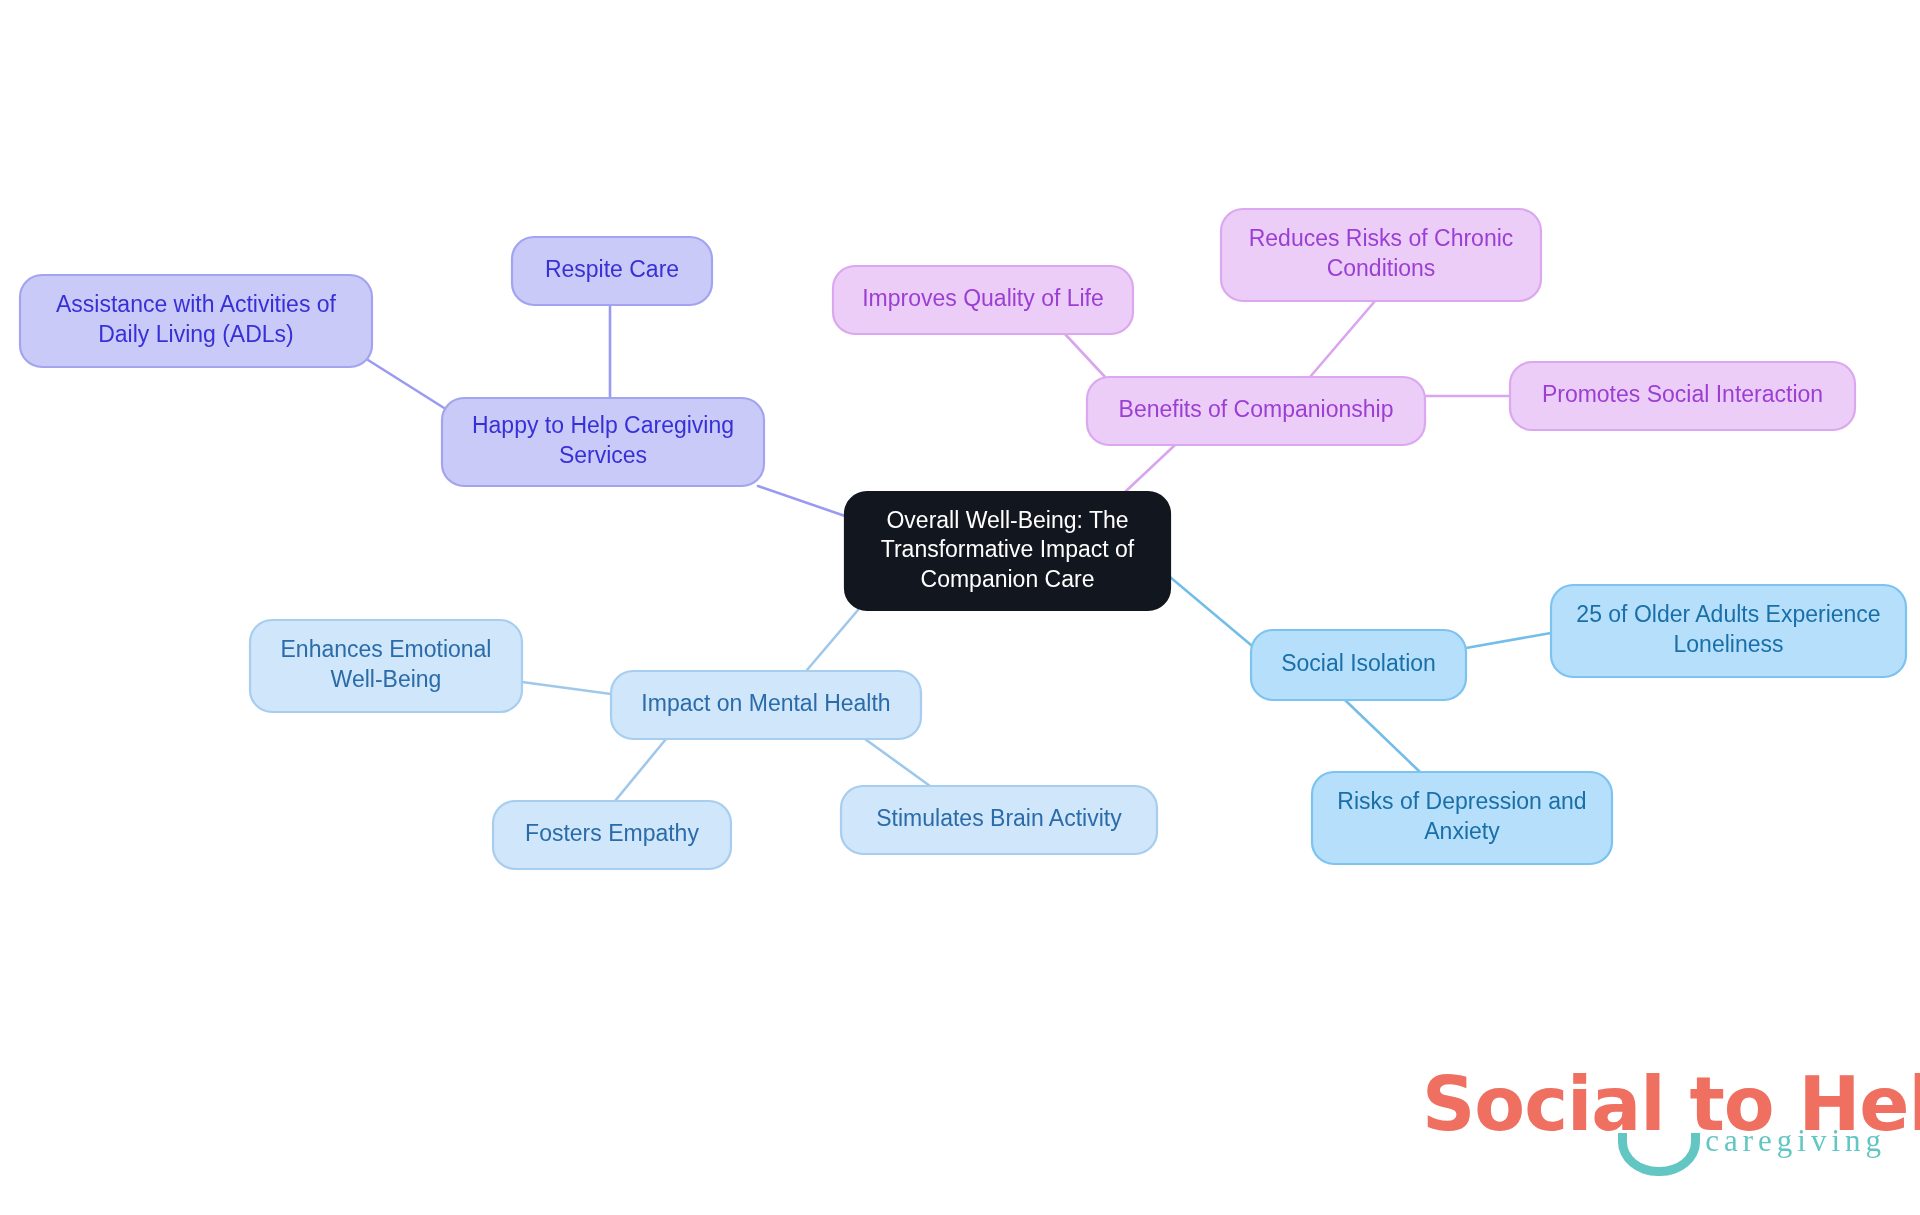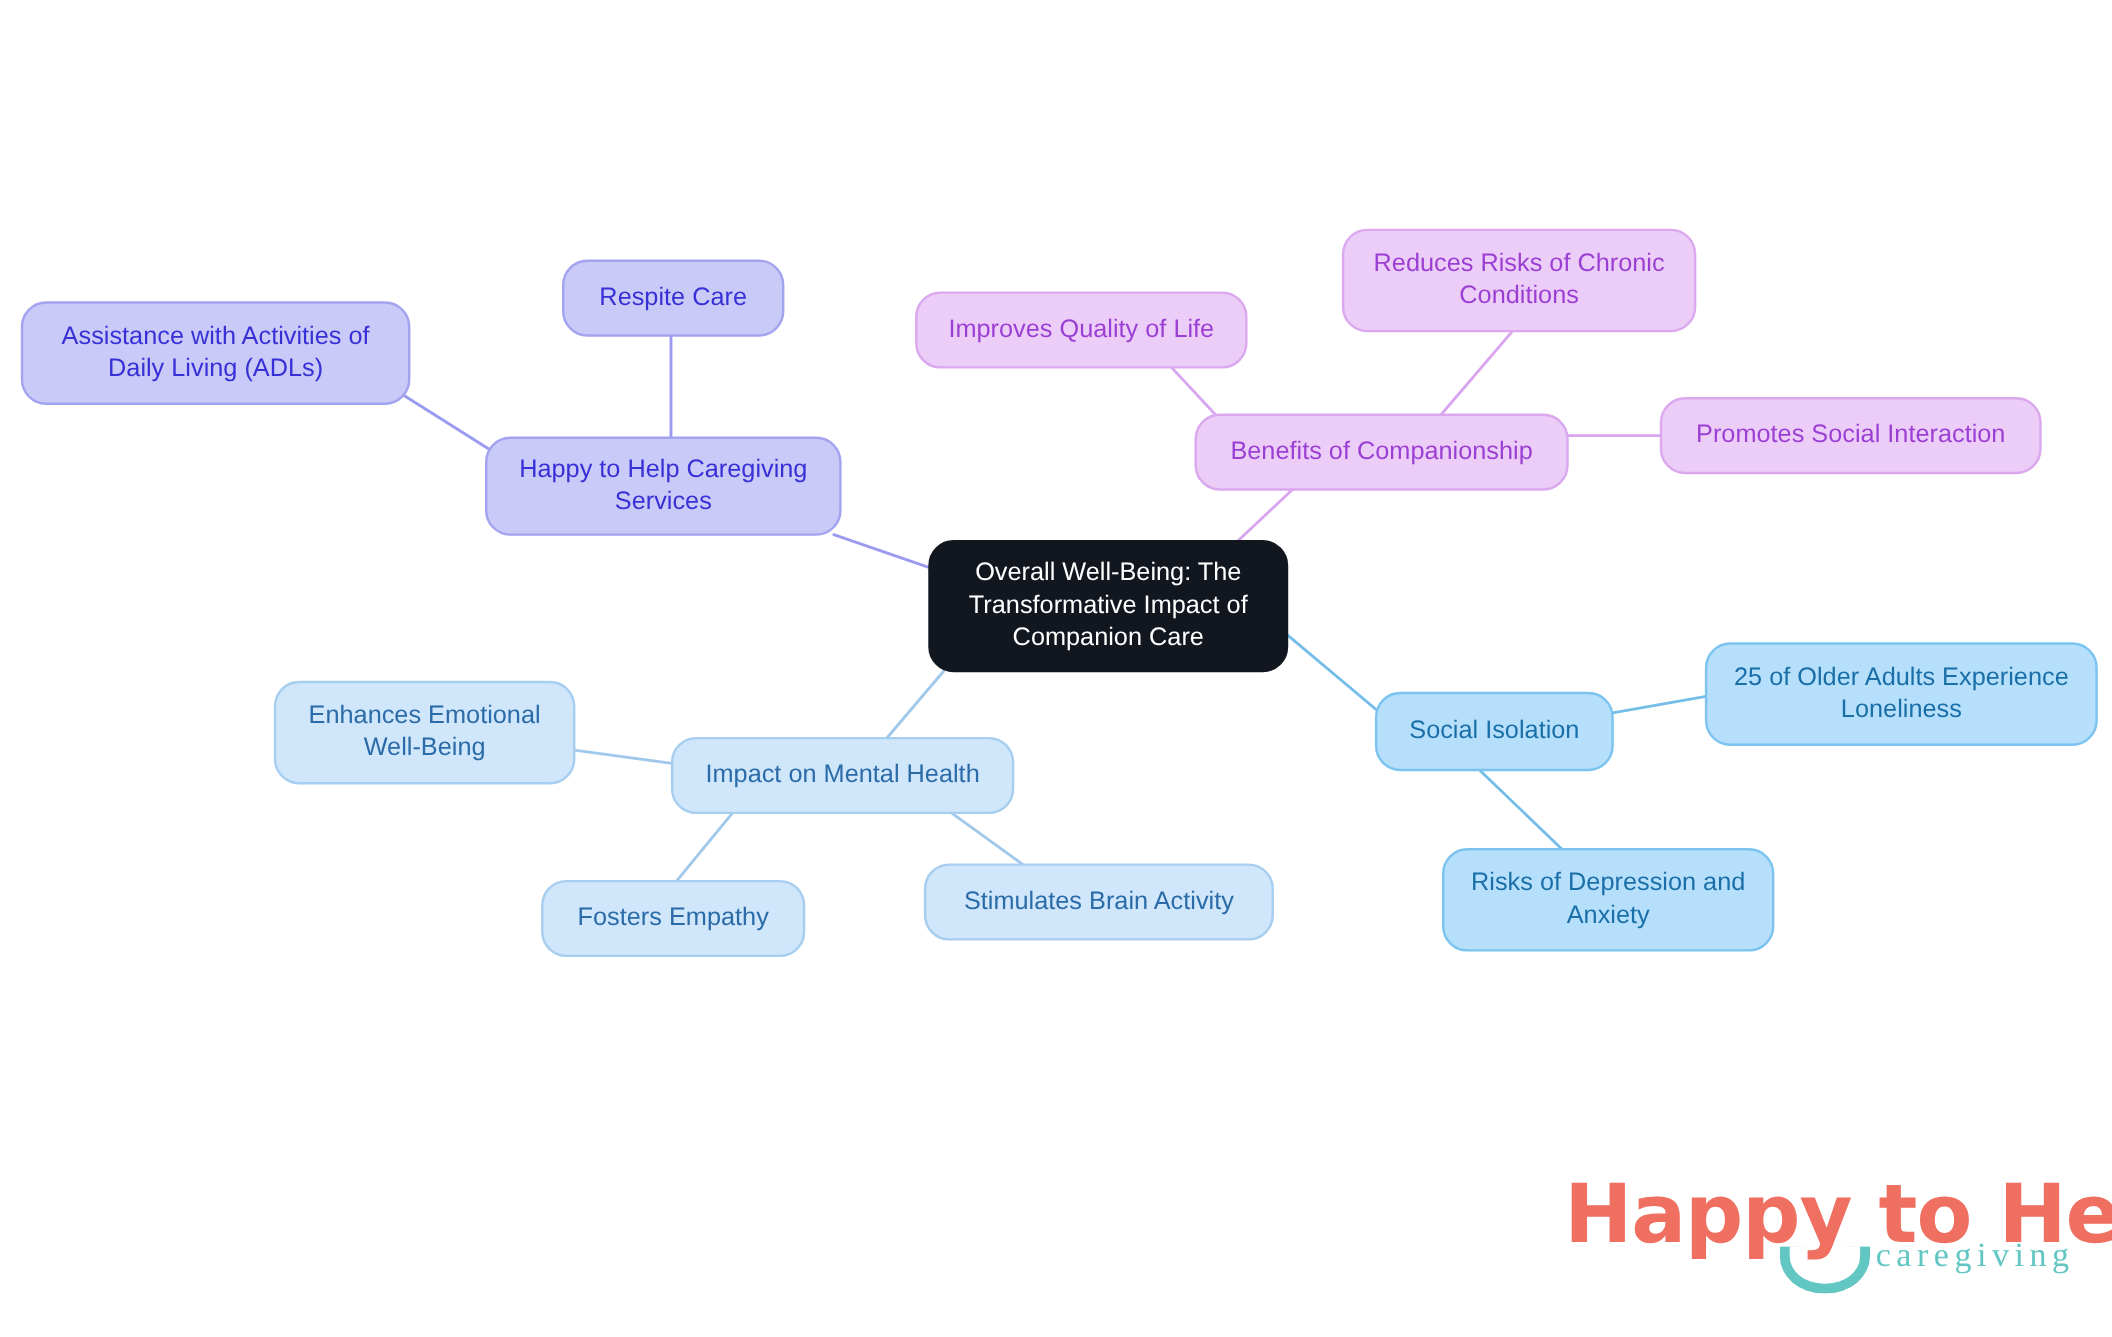--- a/index.html
+++ b/index.html
@@ -160,17 +160,17 @@
       </g>
       <g>
         <rect x="841" y="786" width="316" height="68" rx="22" ry="22" fill="#cfe6fb" stroke="#a7cdef" class="node-rect"></rect>
         <text x="999" y="820" fill="#2a6ba8" font-size="23" class="node-label">Stimulates Brain Activity</text>
       </g>
     </g>
 </svg>
 
 <div class="logo-wrap">
   <div class="logo-main">
-    <span class="logo-coral">Happy</span><span class="logo-coral"> to Help</span>
+    <span class="logo-coral">Social</span><span class="logo-coral"> to Help</span>
   </div>
   <div class="logo-smile"></div>
   <div class="logo-sub">caregiving</div>
 </div>
 
 </body></html>

